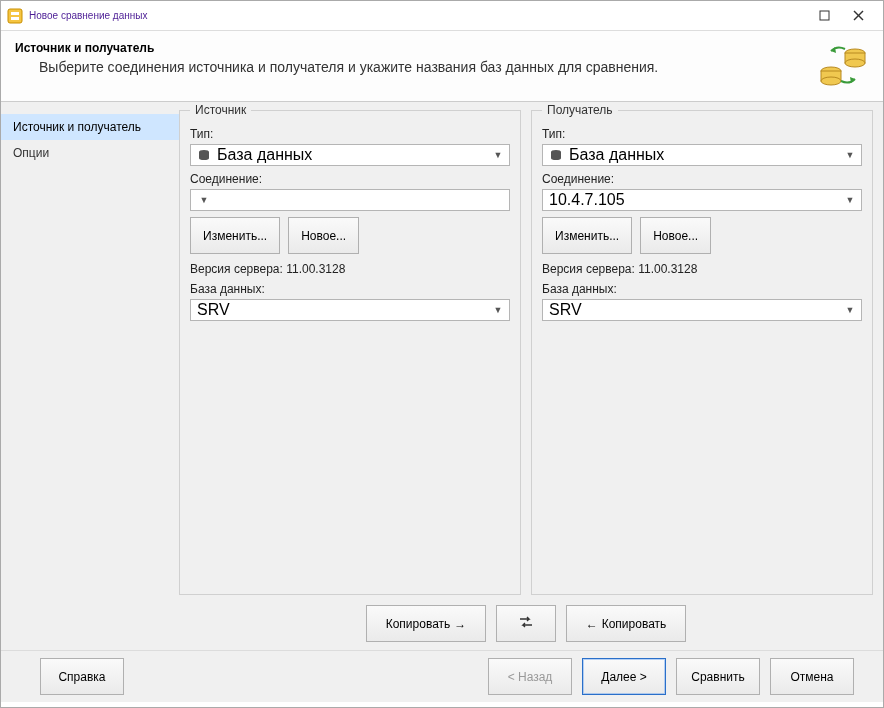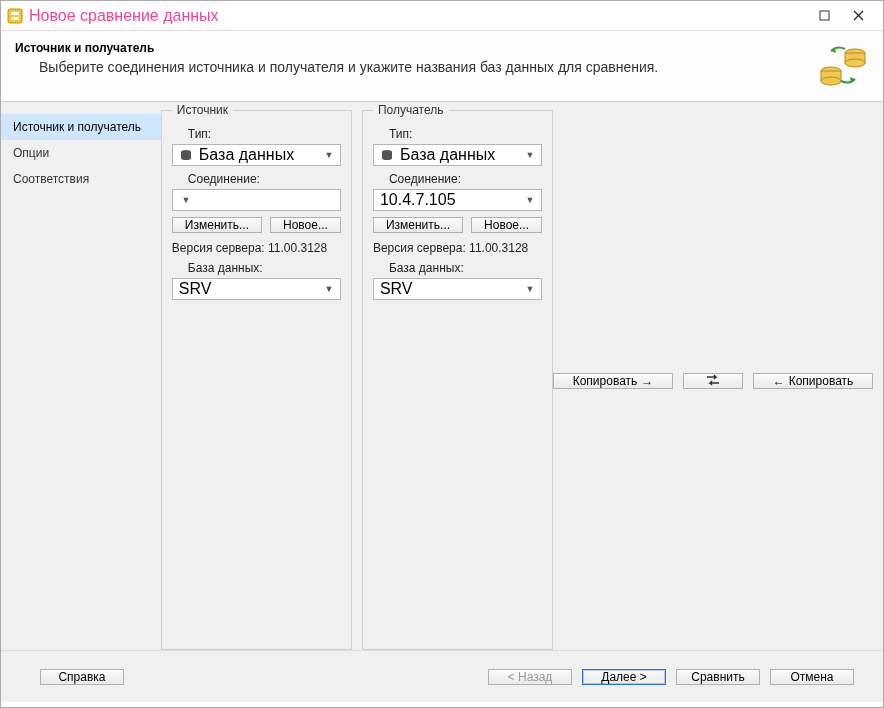--- a/index.html
+++ b/index.html
@@ -20,21 +20,21 @@
     align-items: center;
     padding: 0 8px 0 6px;
     background: #fff;
     border-bottom: 1px solid #ddd;
   }
   .titlebar .app-icon {
     width: 16px; height: 16px;
     margin-right: 6px;
     display: flex; align-items: center; justify-content: center;
   }
-  .titlebar .title { flex: 1; color: #ec4899; font-size: 16px; }
+  .titlebar .title { flex: 1; color: #4c1d95; font-size: 10px; }
   .winbtn {
     width: 34px; height: 22px;
     display: flex; align-items: center; justify-content: center;
     color: #333;
     cursor: default;
   }
   .header-band {
     background: #fdfdfd;
     border-bottom: 1px solid #ccc;
     padding: 10px 14px 12px 14px;
@@ -60,21 +60,21 @@
     color: #333;
     cursor: default;
   }
   .side-item.active {
     background: #cfe6ff;
     color: #000;
   }
   .panels {
     flex: 1;
     display: flex;
-    flex-direction: row;
+    flex-direction: column;
   }
   .panels-row {
     flex: 1;
     display: flex;
     gap: 10px;
   }
   .groupbox {
     flex: 1;
     border: 1px solid #d0d0d0;
     background: #f0f0f0;
@@ -83,40 +83,40 @@
   }
   .group-legend {
     position: absolute;
     top: -8px;
     left: 10px;
     background: #f0f0f0;
     padding: 0 5px;
     font-size: 12px;
     color: #333;
   }
-  .fld-label { margin: 4px 0 3px 16px; color: #222; }
+  .fld-label { margin: 4px 0 3px 0; color: #222; }
   .combo {
     display: flex;
     align-items: center;
     background: #fff;
     border: 1px solid #b5b5b5;
     height: 22px;
     padding: 0 4px 0 6px;
     margin-bottom: 6px;
     gap: 6px;
     cursor: default;
   }
   .combo .combo-text { flex: 1; color: #000; font-size: 16px; }
   .combo .dd-arrow { width: 14px; text-align: center; color: #555; font-size: 9px; }
   .db-ico { width: 14px; height: 14px; display:flex; align-items:center; justify-content:center; }
   .btn-row { display: flex; gap: 8px; margin-bottom: 8px; }
   .btn {
     background: linear-gradient(#fafafa,#eaeaea);
     border: 1px solid #b0b0b0;
-    height: 16px;
+    height: 37px;
     padding: 0 12px;
     display: inline-flex;
     align-items: center;
     justify-content: center;
     font-size: 12px;
     color: #000;
     cursor: default;
     min-width: 70px;
   }
   .btn.big { min-width: 82px; }
@@ -190,23 +190,20 @@
 </div>
 
 <div class="body">
   <div class="sidebar">
     <div class="side-item active">
       <span>Источник и получатель</span>
     </div>
     <div class="side-item">
       <span>Опции</span>
     </div>
-    <div class="side-item">
-      <span>Соответствия</span>
-    </div>
   </div>
 
   <div class="panels">
     <div class="panels-row">
 
       <div class="groupbox">
         <div class="group-legend">Источник</div>
 
         <div class="fld-label">Тип:</div>
         <div class="combo">

